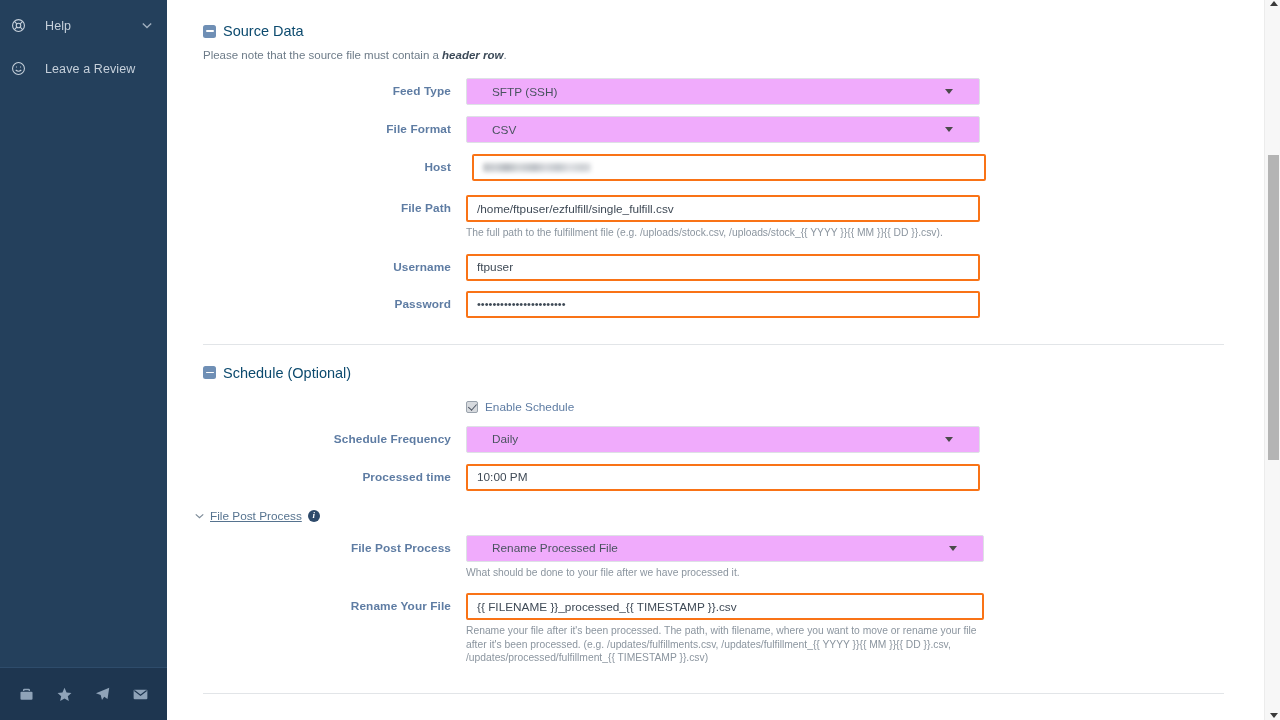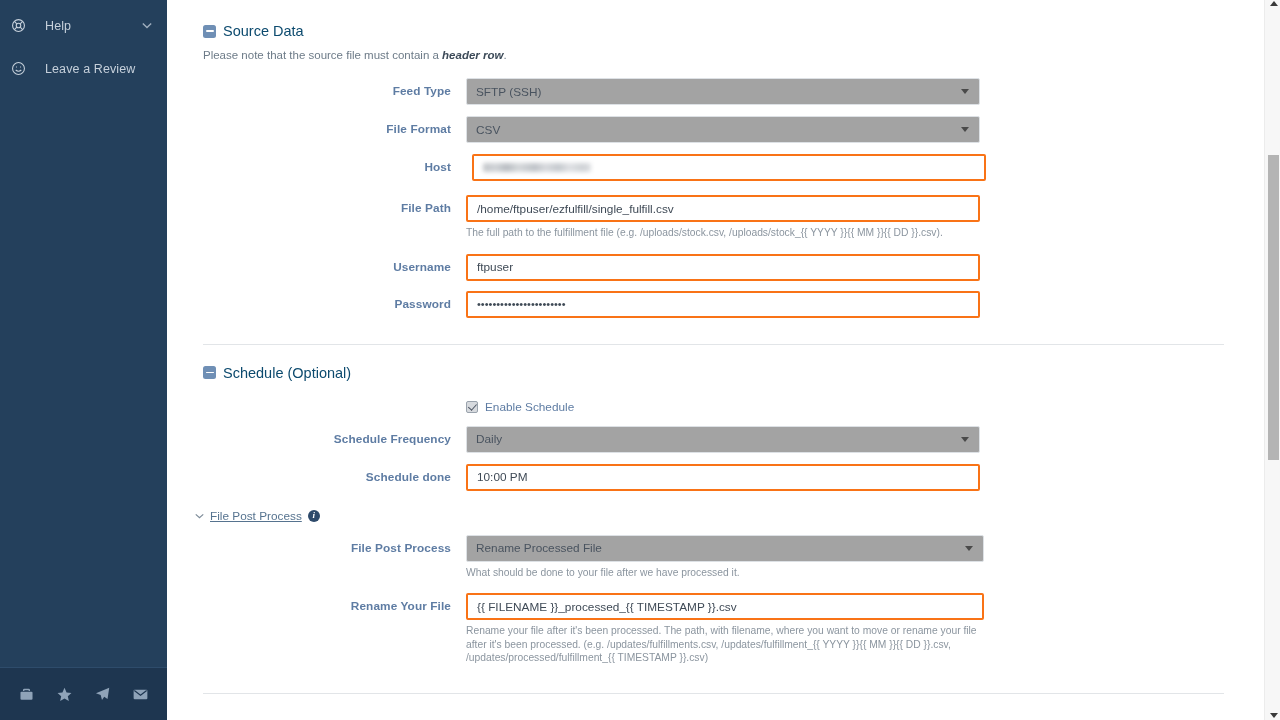--- a/index.html
+++ b/index.html
@@ -94,23 +94,23 @@
     background: #fff;
     font-size: 11.8px; color: #3f4a56;
     padding: 0 9px;
     display: flex; align-items: center;
     font-family: Liberation Sans, sans-serif;
   }
   .inp.wide { width: 518px; }
   .sel {
     height: 27px; width: 514px;
     border: 1px solid #dde1e5; border-radius: 2px;
-    background: #a3a3a3;
+    background: #f0abfc;
     font-size: 11.8px; color: #49535f;
-    padding: 0 9px;
+    padding: 0 25px;
     display: flex; align-items: center; justify-content: space-between;
   }
   .sel.wide { width: 518px; }
   .caret {
     width: 0; height: 0;
     border-left: 4px solid transparent; border-right: 4px solid transparent;
     border-top: 5px solid #4a4a4a;
     margin-right: 1px;
   }
   .blurred {
@@ -333,21 +333,21 @@
         <div class="row-label">Schedule Frequency</div>
         <div class="row-field">
           <div class="sel">
             <span>Daily</span>
             <span class="caret"></span>
           </div>
         </div>
       </div>
 
       <div class="row" style="margin-top:11px;">
-        <div class="row-label">Schedule done</div>
+        <div class="row-label">Processed time</div>
         <div class="row-field">
           <div class="inp">
             <span>10:00 PM</span>
           </div>
         </div>
       </div>
 
       <div class="sub-head" style="margin-top:18px;">
         <span class="sub-chev">
           <svg width="9" height="6" viewBox="0 0 12 8" fill="none" stroke="#7d8b99" stroke-width="1.6">

